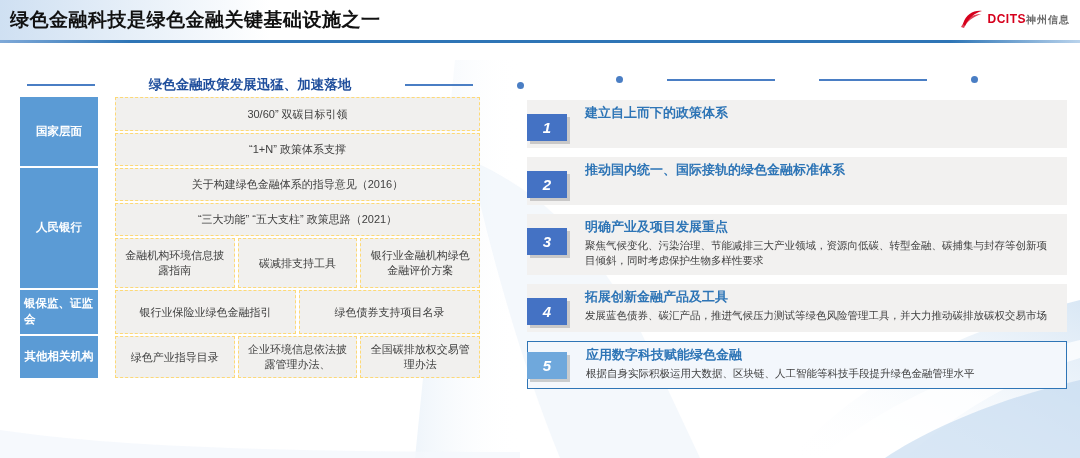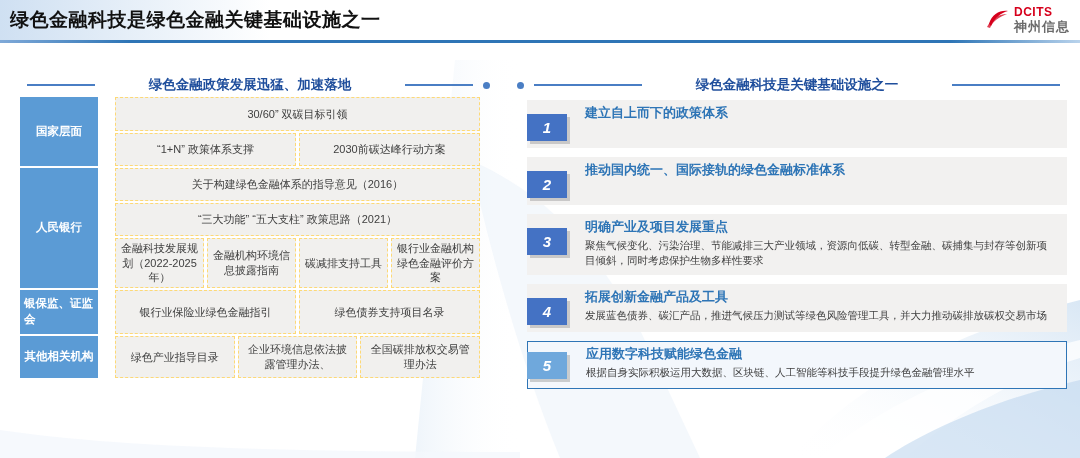--- a/index.html
+++ b/index.html
@@ -20,23 +20,23 @@
   }
   .title-rule{
     position:absolute;left:0;top:40px;width:1080px;height:3px;
     background:linear-gradient(to right,#7fa9d8 0%,#2e75b6 12%,#2e75b6 88%,#b9d3ec 100%);
   }
   .logo{
     position:absolute;right:10px;top:4px;height:30px;
     display:flex;align-items:center;gap:4px;
   }
   .logo-mark{width:24px;height:22px;position:relative;}
-  .logo-text{display:flex;flex-direction:column;line-height:1;}
+  .logo-text{display:flex;flex-direction:row;line-height:1;}
   .logo-text .l1{font-size:12px;font-weight:bold;color:#d6001c;letter-spacing:.5px;}
-  .logo-text .l2{font-size:13px;font-weight:bold;color:#6b6b6b;letter-spacing:1px;margin-top:2px;}
+  .logo-text .l2{font-size:10px;font-weight:bold;color:#6b6b6b;letter-spacing:1px;margin-top:2px;}
 
   
   .sec-head{position:absolute;display:flex;align-items:center;z-index:3;gap:44px;}
   .sec-head .hline{height:2px;background:#4a7ec4;flex:0 0 auto;}
   .sec-head .hdot{width:7px;height:7px;border-radius:50%;background:#4a7ec4;flex:0 0 auto;}
   .sec-head .htxt{
     font-size:13.5px;font-weight:bold;color:#1f4e9c;white-space:nowrap;
     padding:0 10px;
   }
 
@@ -61,21 +61,21 @@
   .h50{height:50px;} .h44{height:44px;} .h42{height:42px;}
 
   
   #right{position:absolute;left:527px;top:100px;width:540px;z-index:3;}
   .ritem{position:relative;margin-bottom:9px;}
   .rbox{
     background:#f2f1f0;padding:5px 10px 7px 58px;box-sizing:border-box;
     min-height:48px;
   }
   .ritem.boxed .rbox{
-    background:#f3f7fc;border:1.4px solid #2e75b6;min-height:44px;font-family:Liberation Mono, monospace;
+    background:#f3f7fc;border:1.4px solid #2e75b6;min-height:44px;
   }
   .rnum{
     position:absolute;left:0;top:14px;width:40px;height:27px;
     background:#4472c4;color:#ffffff;font-style:italic;font-weight:bold;
     font-size:15px;display:flex;align-items:center;justify-content:center;
     box-shadow:3px 3px 0 rgba(150,150,150,.45);z-index:2;
   }
   .ritem.boxed .rnum{background:#6fa8dc;top:11px;}
   .rtitle{
     font-size:13px;font-weight:bold;color:#2e75b6;
@@ -136,51 +136,48 @@
   <span class="hdot"></span>
   <span class="hline" style="width:68px;"></span>
   <span class="htxt">绿色金融政策发展迅猛、加速落地</span>
   <span class="hline" style="width:68px;"></span>
   <span class="hdot"></span>
 </div>
 
 <div class="sec-head" id="rhead" style="left:527px;top:76px;width:540px;justify-content:center;">
   <span class="hdot"></span>
   <span class="hline" style="width:108px;"></span>
-  <span class="htxt">绿色金融科技是关键基础设施之一</span>
   <span class="hline" style="width:108px;"></span>
   <span class="hdot"></span>
 </div>
 
 <div id="left">
 
   <div class="lrow">
     <div class="lbl">国家层面</div>
     <div class="lcells">
       <div class="lband">
         <div class="cell h34">30/60” 双碳目标引领</div>
       </div>
       <div class="lband">
         <div class="cell h33">“1+N” 政策体系支撑</div>
-        <div class="cell h33">2030前碳达峰行动方案</div>
       </div>
     </div>
   </div>
 
   <div class="lrow">
     <div class="lbl">人民银行</div>
     <div class="lcells">
       <div class="lband">
         <div class="cell h33">关于构建绿色金融体系的指导意见（2016）</div>
       </div>
       <div class="lband">
         <div class="cell h33">“三大功能” “五大支柱” 政策思路（2021）</div>
       </div>
       <div class="lband">
-        <div class="cell h50">金融科技发展规划（2022-2025年）</div>
         <div class="cell h50">金融机构环境信息披露指南</div>
         <div class="cell h50">碳减排支持工具</div>
         <div class="cell h50">银行业金融机构绿色金融评价方案</div>
       </div>
     </div>
   </div>
 
   <div class="lrow">
     <div class="lbl">银保监、证监会</div>
     <div class="lcells">

